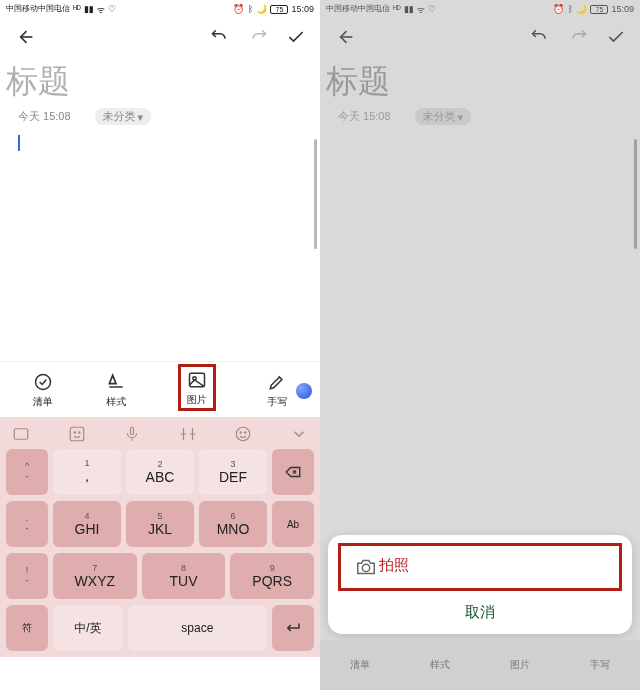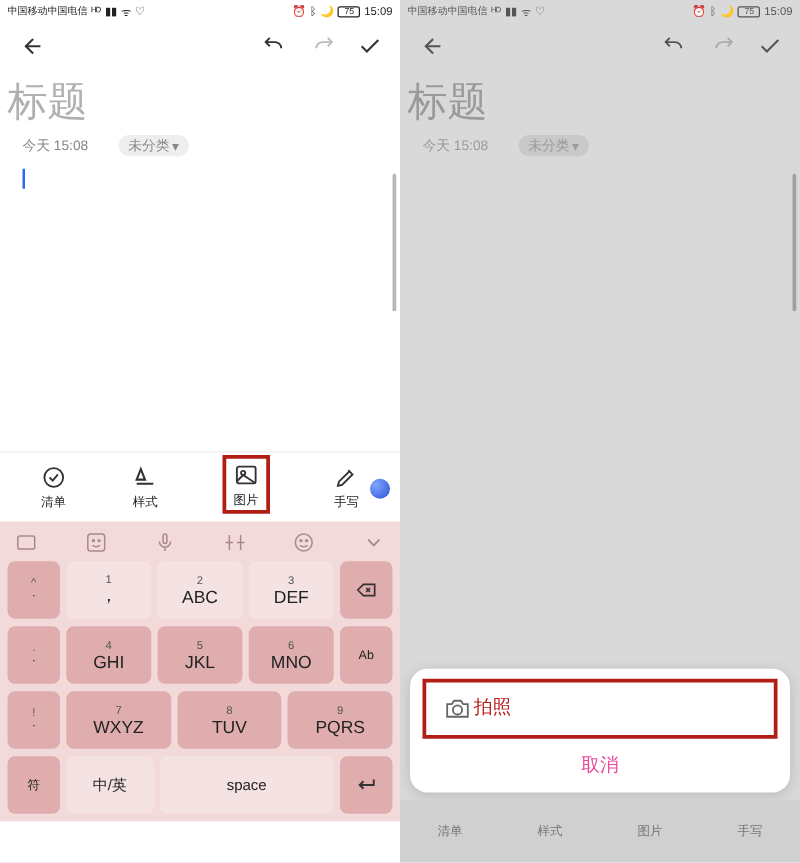--- a/index.html
+++ b/index.html
@@ -34,21 +34,21 @@
   .row{display:flex;gap:5px}
   .key{flex:1;background:#f5e2e2;border-radius:6px;height:46px;display:flex;flex-direction:column;align-items:center;justify-content:center;font-size:14px;color:#222}
   .key .sub{font-size:9px;color:#555;line-height:1}
   .key.dark{background:#dfadad}
   .key.side{flex:0 0 42px;background:#dfadad;font-size:10px}
   .key.small{font-size:10px}
   
   .sheet{position:absolute;left:8px;right:8px;bottom:56px;background:#fff;border-radius:14px;box-shadow:0 2px 10px rgba(0,0,0,.15);padding:4px 0 10px}
   .opt{display:flex;gap:2px;padding:13px 18px;font-size:15px;color:#b91c1c}
   .opt.hl{border:3px solid #b01e16;margin:4px 10px 2px;padding:10px 14px}
-  .cancel{text-align:center;color:#ec4899;font-size:15px;padding:10px 0 2px}
+  .cancel{text-align:center;color:#14532d;font-size:15px;padding:10px 0 2px}
   .bottombar{position:absolute;left:0;right:0;bottom:0;height:50px;background:#d0d0d0;display:flex;justify-content:space-around;align-items:center;font-size:10px;color:#777}
   .right .title,.right .meta,.right .chip{color:#9a9a9a}
   .right .chip{background:#c9c9c9}
   .right .nav,.right .status{color:#555}
   svg{display:block}
 </style>
 </head>
 <body>
 
 <div class="phone">

